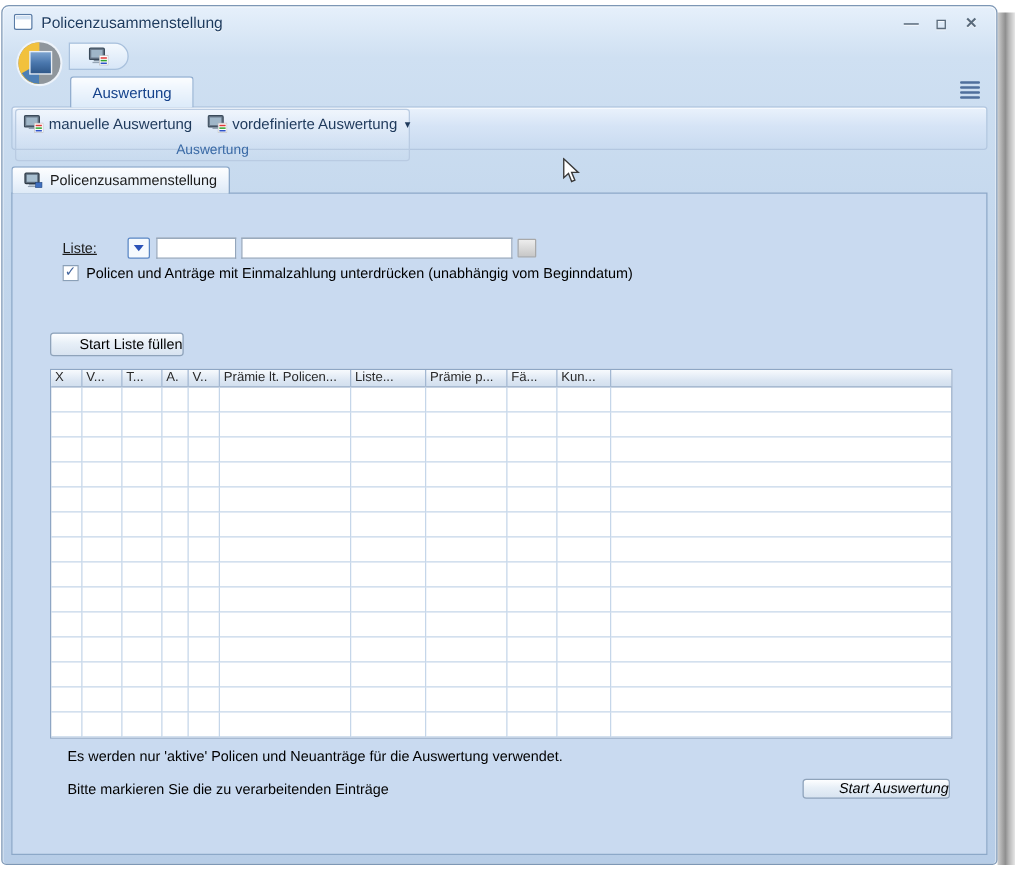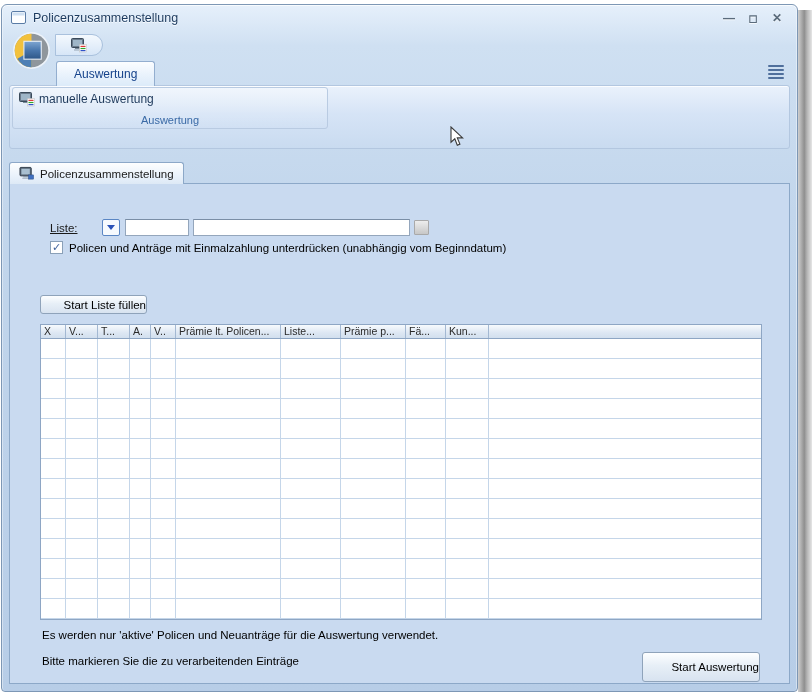--- a/index.html
+++ b/index.html
@@ -35,21 +35,21 @@
     border:1px solid #a9c1dd; border-radius:0 11px 11px 0;
     background:linear-gradient(#f4f9fe,#d7e6f7); display:flex; align-items:center; justify-content:center; }
   .tab-row { height:26px; display:flex; align-items:flex-end; position:relative; }
   .ribbon-tab { margin-left:47px; height:25px; line-height:24px; padding:0 17px;
     background:linear-gradient(#fbfdff,#e9f2fc 55%,#dcebf9);
     border:1px solid #93aecf; border-bottom:none; border-radius:3px 3px 0 0;
     font-size:12px; color:#15428b; position:relative; z-index:2; margin-bottom:-1px; cursor:pointer; }
   .hamburger { position:absolute; right:6px; bottom:6px; width:16px; display:flex;
     flex-direction:column; gap:2px; cursor:pointer; }
   .hamburger i { display:block; height:2px; background:#4f6f9c; border-radius:1px; }
-  .ribbon-body { height:64px; border:1px solid #b3c7e0; border-radius:3px;
+  .ribbon-body { height:35px; border:1px solid #b3c7e0; border-radius:3px;
     background:linear-gradient(#eaf2fc,#d6e4f6 45%,#c9dbf0);
     box-shadow:inset 0 1px 0 rgba(255,255,255,.8); position:relative; }
   .rgroup { position:absolute; left:2px; top:1px; width:316px; height:42px;
     border:1px solid #b9cbe2; border-radius:3px;
     background:linear-gradient(rgba(255,255,255,.35),rgba(255,255,255,0));
     display:flex; flex-direction:column; justify-content:space-between; }
   .rgroup-buttons { display:flex; align-items:center; gap:12px; padding:3px 6px 0 6px; }
   .rb-btn { display:flex; align-items:center; gap:4px; font-size:12px; color:#1e395b;
     cursor:pointer; white-space:nowrap; }
   .rb-caret { font-size:9px; color:#1e395b; margin-left:2px; }
@@ -88,35 +88,35 @@
   .chk-row { position:absolute; left:40px; top:57px; display:flex; align-items:center; gap:6px; }
   .checkbox { width:13px; height:13px; background:#fff; border:1px solid #8aa0b8;
     display:flex; align-items:center; justify-content:center; font-size:11px;
     line-height:11px; color:#41639c; cursor:pointer; flex:none; }
   .chk-label { font-size:11.5px; color:#000; }
 
   .btn { background:linear-gradient(#fdfeff,#e7eff7 45%,#d8e3f0); border:1px solid #8fa3ba;
     border-radius:3px; font-size:11.5px; color:#000; font-family:"Liberation Sans", sans-serif;
     cursor:pointer;text-align:right; }
   .fill-btn { position:absolute; left:30px; top:111px; width:107px; height:19px; }
-  .start-btn { position:absolute; left:632px; top:468px; width:118px; height:30px; }
+  .start-btn { position:absolute; left:632px; top:468px; width:118px; height:16px;font-style:italic; }
 
   
   .table { position:absolute; left:30px; top:140px; width:722px;
     border:1px solid #8ea6c4; background:#fff; }
   .thead { display:flex; height:14px; background:linear-gradient(#f7fafd,#dde7f3 60%,#d2dfee);
     border-bottom:1px solid #8ea6c4; }
   .th { flex:none; font-size:10.5px; color:#2a2a2a; padding:0 3px; line-height:13px;
     border-right:1px solid #a3b8d2; white-space:nowrap; overflow:hidden; cursor:pointer; }
   .th.filler { flex:1; border-right:none; }
   .tr { display:flex; height:20px; }
   .td { flex:none; border-right:1px solid #c5d6e9; border-bottom:1px solid #c5d6e9; }
   .td.filler { flex:1; border-right:none; }
 
-  .note { position:absolute; left:32px; font-size:11.5px; color:#000; }
+  .note { position:absolute; left:44px; font-size:11.5px; color:#000; }
   .n1 { top:445px; }
   .n2 { top:471px; }
 
   .cursor { position:absolute; left:450px; top:126px; z-index:50; pointer-events:none; }
 </style>
 </head>
 <body>
 
 <div class="screen">
   <div class="right-strip"></div>
@@ -186,20 +186,33 @@
                 <rect x="0.5" y="1.5" width="12" height="9" rx="1" fill="#6b7b8c" stroke="#3a4a5a"></rect>
                 <rect x="2" y="3" width="9" height="6" fill="#9fb6c8"></rect>
                 <rect x="4" y="11" width="5" height="1" fill="#7a8a9a"></rect>
                 <rect x="8.5" y="7.5" width="7" height="7.5" fill="#ffffff" stroke="#bcbcbc" stroke-width="0.5"></rect>
                 <rect x="9.5" y="8.8" width="5" height="1.2" fill="#e03a3a"></rect>
                 <rect x="9.5" y="10.9" width="5" height="1.2" fill="#2fa32f"></rect>
                 <rect x="9.5" y="13" width="5" height="1.2" fill="#2f52c8"></rect>
               </svg>
               <span>manuelle Auswertung</span>
             </div>
+            <div class="rb-btn">
+              <svg width="16" height="16" viewBox="0 0 16 16">
+                <rect x="0.5" y="1.5" width="12" height="9" rx="1" fill="#6b7b8c" stroke="#3a4a5a"></rect>
+                <rect x="2" y="3" width="9" height="6" fill="#9fb6c8"></rect>
+                <rect x="4" y="11" width="5" height="1" fill="#7a8a9a"></rect>
+                <rect x="8.5" y="7.5" width="7" height="7.5" fill="#ffffff" stroke="#bcbcbc" stroke-width="0.5"></rect>
+                <rect x="9.5" y="8.8" width="5" height="1.2" fill="#e03a3a"></rect>
+                <rect x="9.5" y="10.9" width="5" height="1.2" fill="#2fa32f"></rect>
+                <rect x="9.5" y="13" width="5" height="1.2" fill="#2f52c8"></rect>
+              </svg>
+              <span>vordefinierte Auswertung</span>
+              <span class="rb-caret">▾</span>
+            </div>
           </div>
           <div class="rgroup-label">Auswertung</div>
         </div>
       </div>
     </div>
 
     <div class="doc-tab-row">
       <div class="doc-tab">
         <svg width="16" height="15" viewBox="0 0 16 16">
           <rect x="0.5" y="1.5" width="12" height="9" rx="1" fill="#5a6a7a" stroke="#2e3a46"></rect>

